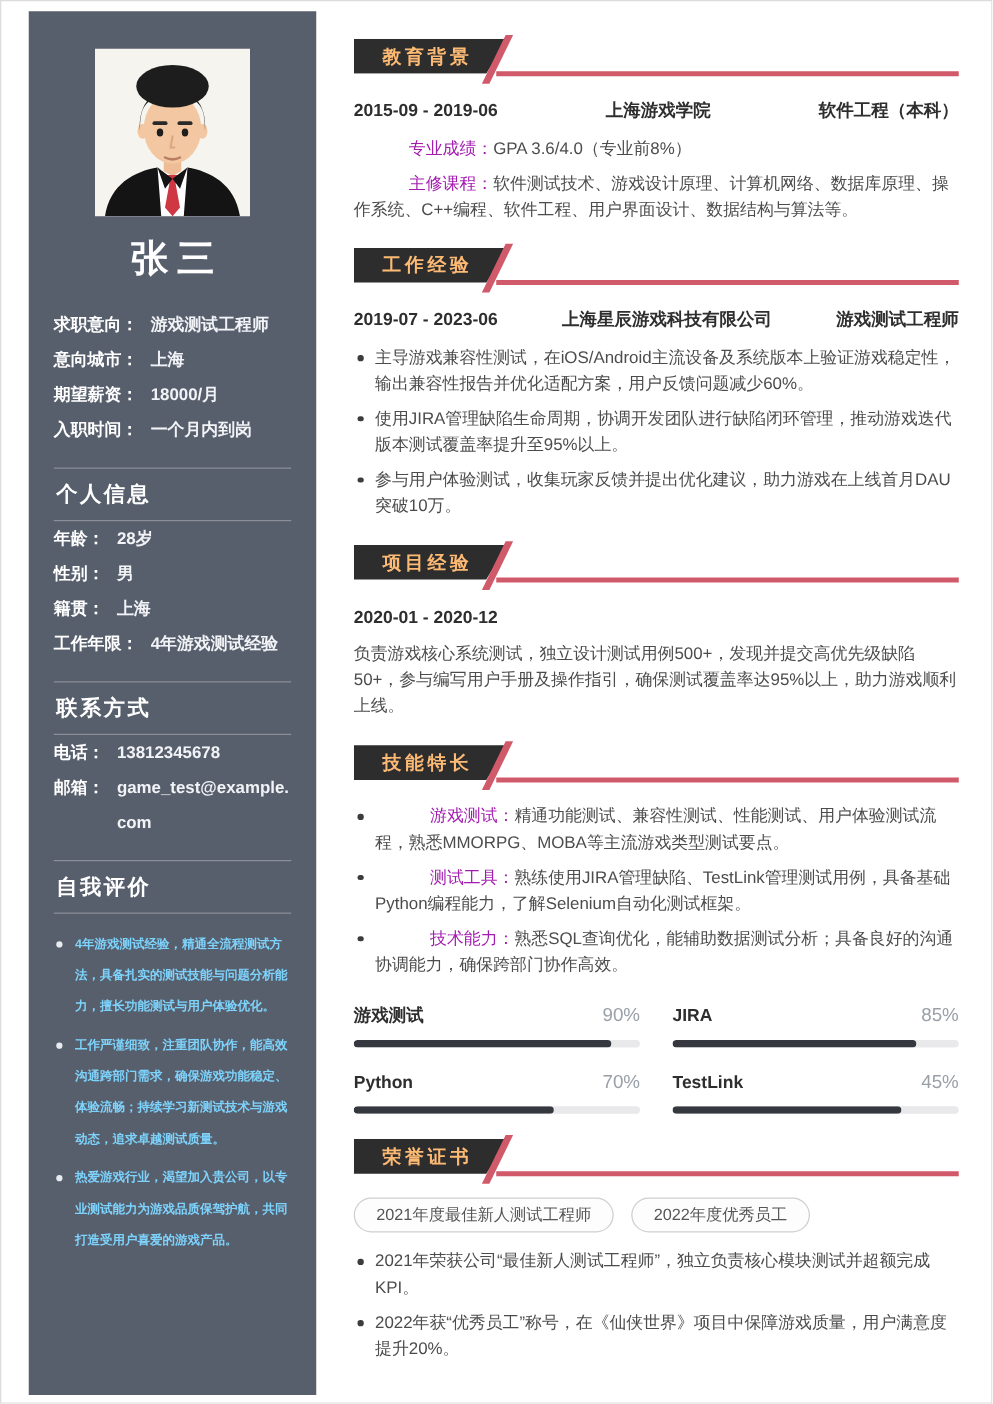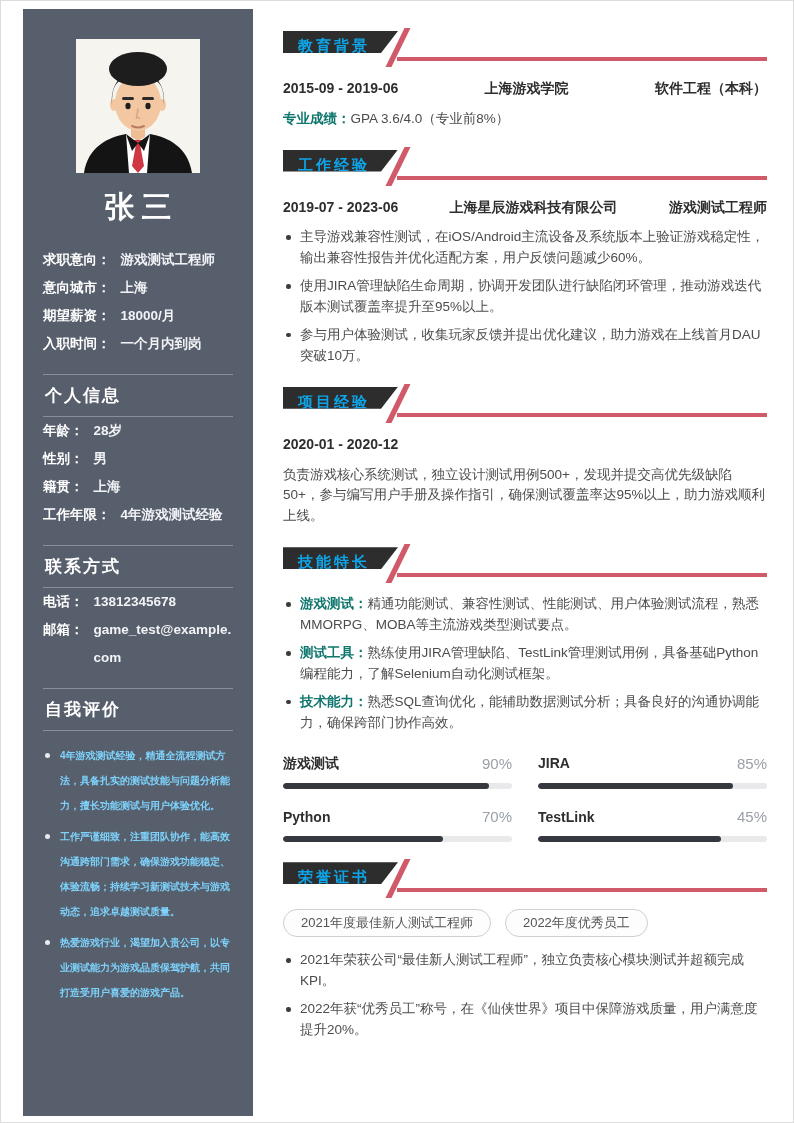--- a/index.html
+++ b/index.html
@@ -28,27 +28,27 @@
   .sb-rows{margin-top:0;}
   .sb-bullets{margin-top:12px;list-style:none;}
   .sb-bullets li{position:relative;padding-left:17px;font-size:10px;font-weight:700;line-height:25px;color:#7dd3fc;margin-bottom:6px;}
   .sb-bullets li::before{content:'';position:absolute;left:2px;top:10px;width:5px;height:5px;border-radius:50%;background:#e8ebef;}
 
   
   .main{position:absolute;left:282px;top:8px;width:484px;color:#4c4c4c;font-size:13.5px;line-height:1.55;}
   .section{margin-top:20px;}
   .section:first-child{margin-top:22px;}
   .sec-head{position:relative;height:30px;margin-bottom:17px;}
-  .ribbon{position:absolute;left:0;top:0;height:22px;background:var(--ribbon-bg);color:#0ea5e9;font-size:15px;font-weight:700;letter-spacing:3px;line-height:30px;padding:0 28px 0 15px;clip-path:polygon(0 0,100% 0,calc(100% - 17px) 100%,0 100%);}
+  .ribbon{position:absolute;left:0;top:0;height:28px;background:var(--ribbon-bg);color:#fdba74;font-size:15px;font-weight:700;letter-spacing:3px;line-height:30px;padding:0 28px 0 23px;clip-path:polygon(0 0,100% 0,calc(100% - 17px) 100%,0 100%);}
   .diag{position:absolute;left:112px;top:-3px;width:6px;height:39px;background:var(--accent);transform:skewX(-26deg);}
   .hline{position:absolute;left:114px;right:0;bottom:0;height:4px;background:var(--accent);}
   .row3{display:flex;align-items:baseline;font-size:14px;font-weight:700;color:#2e2e2e;margin-bottom:9px;}
   .row3 .mid{flex:1;text-align:center;}
   .kv{margin-top:7px;}
-  .kv .lead, .lead{font-weight:700;color:#0f766e;}
+  .kv .lead, .lead{font-weight:400;color:#a21caf;margin-left:44px;}
   .date-line{font-size:14px;font-weight:700;color:#2e2e2e;margin-bottom:9px;}
   ul.blt{list-style:none;margin-top:4px;}
   ul.blt li{position:relative;padding-left:17px;margin-bottom:7px;}
   ul.blt li::before{content:'';position:absolute;left:3px;top:8px;width:4.5px;height:4.5px;border-radius:50%;background:#3c3c3c;}
 
   .bars{display:grid;grid-template-columns:1fr 1fr;column-gap:26px;row-gap:16px;margin-top:18px;}
   .bar-head{display:flex;justify-content:space-between;align-items:flex-end;margin-bottom:8px;gap:16px;}
   .bar-name{font-size:14px;font-weight:700;color:#2e2e2e;}
   .bar-pct{font-size:15px;color:#9aa0a8;}
   .bar-track{height:6px;border-radius:3px;background:var(--bar-track);overflow:hidden;}
@@ -160,20 +160,21 @@
         <div class="ribbon">教育背景</div>
         <div class="diag"></div>
         <div class="hline"></div>
       </div>
       <div class="row3">
         <span>2015-09 - 2019-06</span>
         <span class="mid">上海游戏学院</span>
         <span>软件工程（本科）</span>
       </div>
       <p class="kv"><span class="lead">专业成绩：</span><span>GPA 3.6/4.0（专业前8%）</span></p>
+      <p class="kv"><span class="lead">主修课程：</span><span>软件测试技术、游戏设计原理、计算机网络、数据库原理、操作系统、C++编程、软件工程、用户界面设计、数据结构与算法等。</span></p>
     </section>
 
     <section class="section">
       <div class="sec-head">
         <div class="ribbon">工作经验</div>
         <div class="diag"></div>
         <div class="hline"></div>
       </div>
       <div class="row3">
         <span>2019-07 - 2023-06</span>

